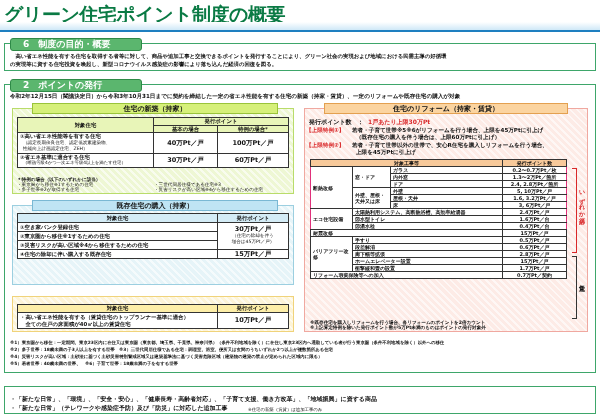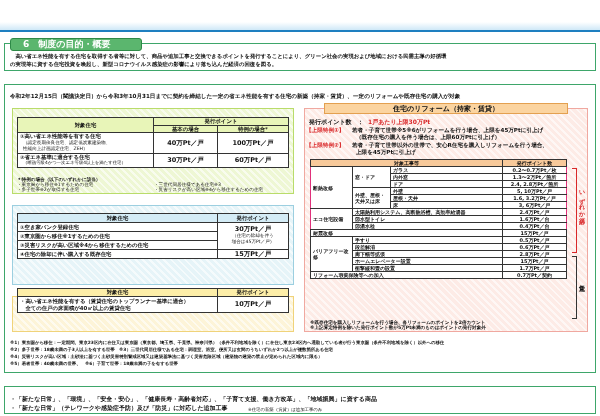--- a/index.html
+++ b/index.html
@@ -20,32 +20,35 @@
 .c{text-align:center}
 .pts{font-size:6.5px;font-weight:bold;text-align:center}
 .red{color:#d9282a}
 .bracket{position:absolute;border:1px solid;border-left:none;width:5px}
 .vtext{position:absolute;font-size:6px;font-weight:bold;writing-mode:vertical-rl;line-height:7px}
 </style>
 </head>
 <body>
 
 <div class="page">
+  <div class="title">グリーン住宅ポイント制度の概要</div>
   <div class="title-band"></div>
   <div class="title-line"></div>
 
   <div class="sec-box" style="left:4px;top:43px;width:592px;height:28px"></div>
   <div class="sec-tab" style="left:10px;top:38px;width:132px">6　制度の目的・概要</div>
   <div class="txt bold" style="left:10px;top:53px;font-size:5.4px">　高い省エネ性能を有する住宅を取得する者等に対して、商品や追加工事と交換できるポイントを発行することにより、グリーン社会の実現および地域における民需主導の好循環</div>
   <div class="txt bold" style="left:10px;top:61px;font-size:5.4px">の実現等に資する住宅投資を喚起し、新型コロナウイルス感染症の影響により落ち込んだ経済の回復を図る。</div>
 
   <div class="sec-box" style="left:4px;top:84px;width:592px;height:289px"></div>
+  <div class="sec-tab" style="left:10px;top:79px;width:132px">2　ポイントの発行</div>
   <div class="txt bold" style="left:10px;top:93px;font-size:5.6px">令和2年12月15日（閣議決定日）から令和3年10月31日までに契約を締結した一定の省エネ性能を有する住宅の新築（持家・賃貸）、一定のリフォームや既存住宅の購入が対象</div>
 
   <div class="panel" style="left:12px;top:108px;width:282px;height:86px;border-color:#b9dc6a;background-color:#eef7d4"></div>
+  <div class="panel-head" style="left:32px;top:103px;width:246px;background:#d6f07a;border-color:#9ac43a">住宅の新築（持家）</div>
   <table style="left:17px;top:117px;width:272px">
     <tbody>
         <tr style="height:8px">
       <th rowspan="2" style="background:#e8f5b8;width:136px">対象住宅</th>
       <th colspan="2" style="background:#e8f5b8">発行ポイント</th>
     </tr>
     <tr style="height:7px">
       <th style="background:#e8f5b8">基本の場合</th>
       <th style="background:#e8f5b8">特例の場合*</th>
     </tr>
@@ -68,20 +71,21 @@
     </tr>
   </tbody>
     </table>
   <div class="txt bold" style="left:17px;top:177px;font-size:4.6px;line-height:5px">＊特例の場合（以下のいずれかに該当）</div>
   <div class="txt" style="left:17px;top:182px;font-size:4.6px;line-height:5px">・東京圏から移住※1するための住宅</div>
   <div class="txt" style="left:17px;top:187px;font-size:4.6px;line-height:5px">・多子世帯※2が取得する住宅</div>
   <div class="txt" style="left:154px;top:182px;font-size:4.6px;line-height:5px">・三世代同居仕様である住宅※3</div>
   <div class="txt" style="left:154px;top:187px;font-size:4.6px;line-height:5px">・災害リスクが高い区域※4から移住するための住宅</div>
 
   <div class="panel" style="left:12px;top:205px;width:282px;height:80px;border-color:#9ccfe0;background-color:#e6f4f8"></div>
+  <div class="panel-head" style="left:32px;top:200px;width:246px;background:#bfe4f4;border-color:#7ab8d4">既存住宅の購入（持家）</div>
   <table style="left:17px;top:213px;width:272px">
     <tbody>
         <tr style="height:9px">
       <th style="background:#d4ecf6;width:200px">対象住宅</th>
       <th style="background:#d4ecf6">発行ポイント</th>
     </tr>
     <tr style="height:9px">
       <td class="bold">①空き家バンク登録住宅</td>
       <td rowspan="3" class="c">
         <div class="pts">30万Pt／戸</div>
@@ -96,21 +100,21 @@
           <td class="bold">③災害リスクが高い区域※4から移住するための住宅</td>
         </tr>
     <tr style="height:9px">
       <td class="bold">④住宅の除却に伴い購入する既存住宅</td>
       <td class="pts">15万Pt／戸</td>
     </tr>
   </tbody>
     </table>
 
   <div class="panel" style="left:12px;top:296px;width:282px;height:36px;border-color:#f0d37a;background-color:#fdf4d8"></div>
-  <table style="left:17px;top:288px;width:272px">
+  <table style="left:17px;top:304px;width:272px">
     <tbody>
         <tr style="height:8px">
       <th style="background:#fdeea8;width:200px">対象住宅</th>
       <th style="background:#fdeea8">発行ポイント</th>
     </tr>
     <tr style="height:16px">
       <td class="bold">
             <div>・高い省エネ性能を有する（賃貸住宅のトップランナー基準に適合）</div>
             <div>　全ての住戸の床面積が40㎡以上の賃貸住宅</div>
           </td>

